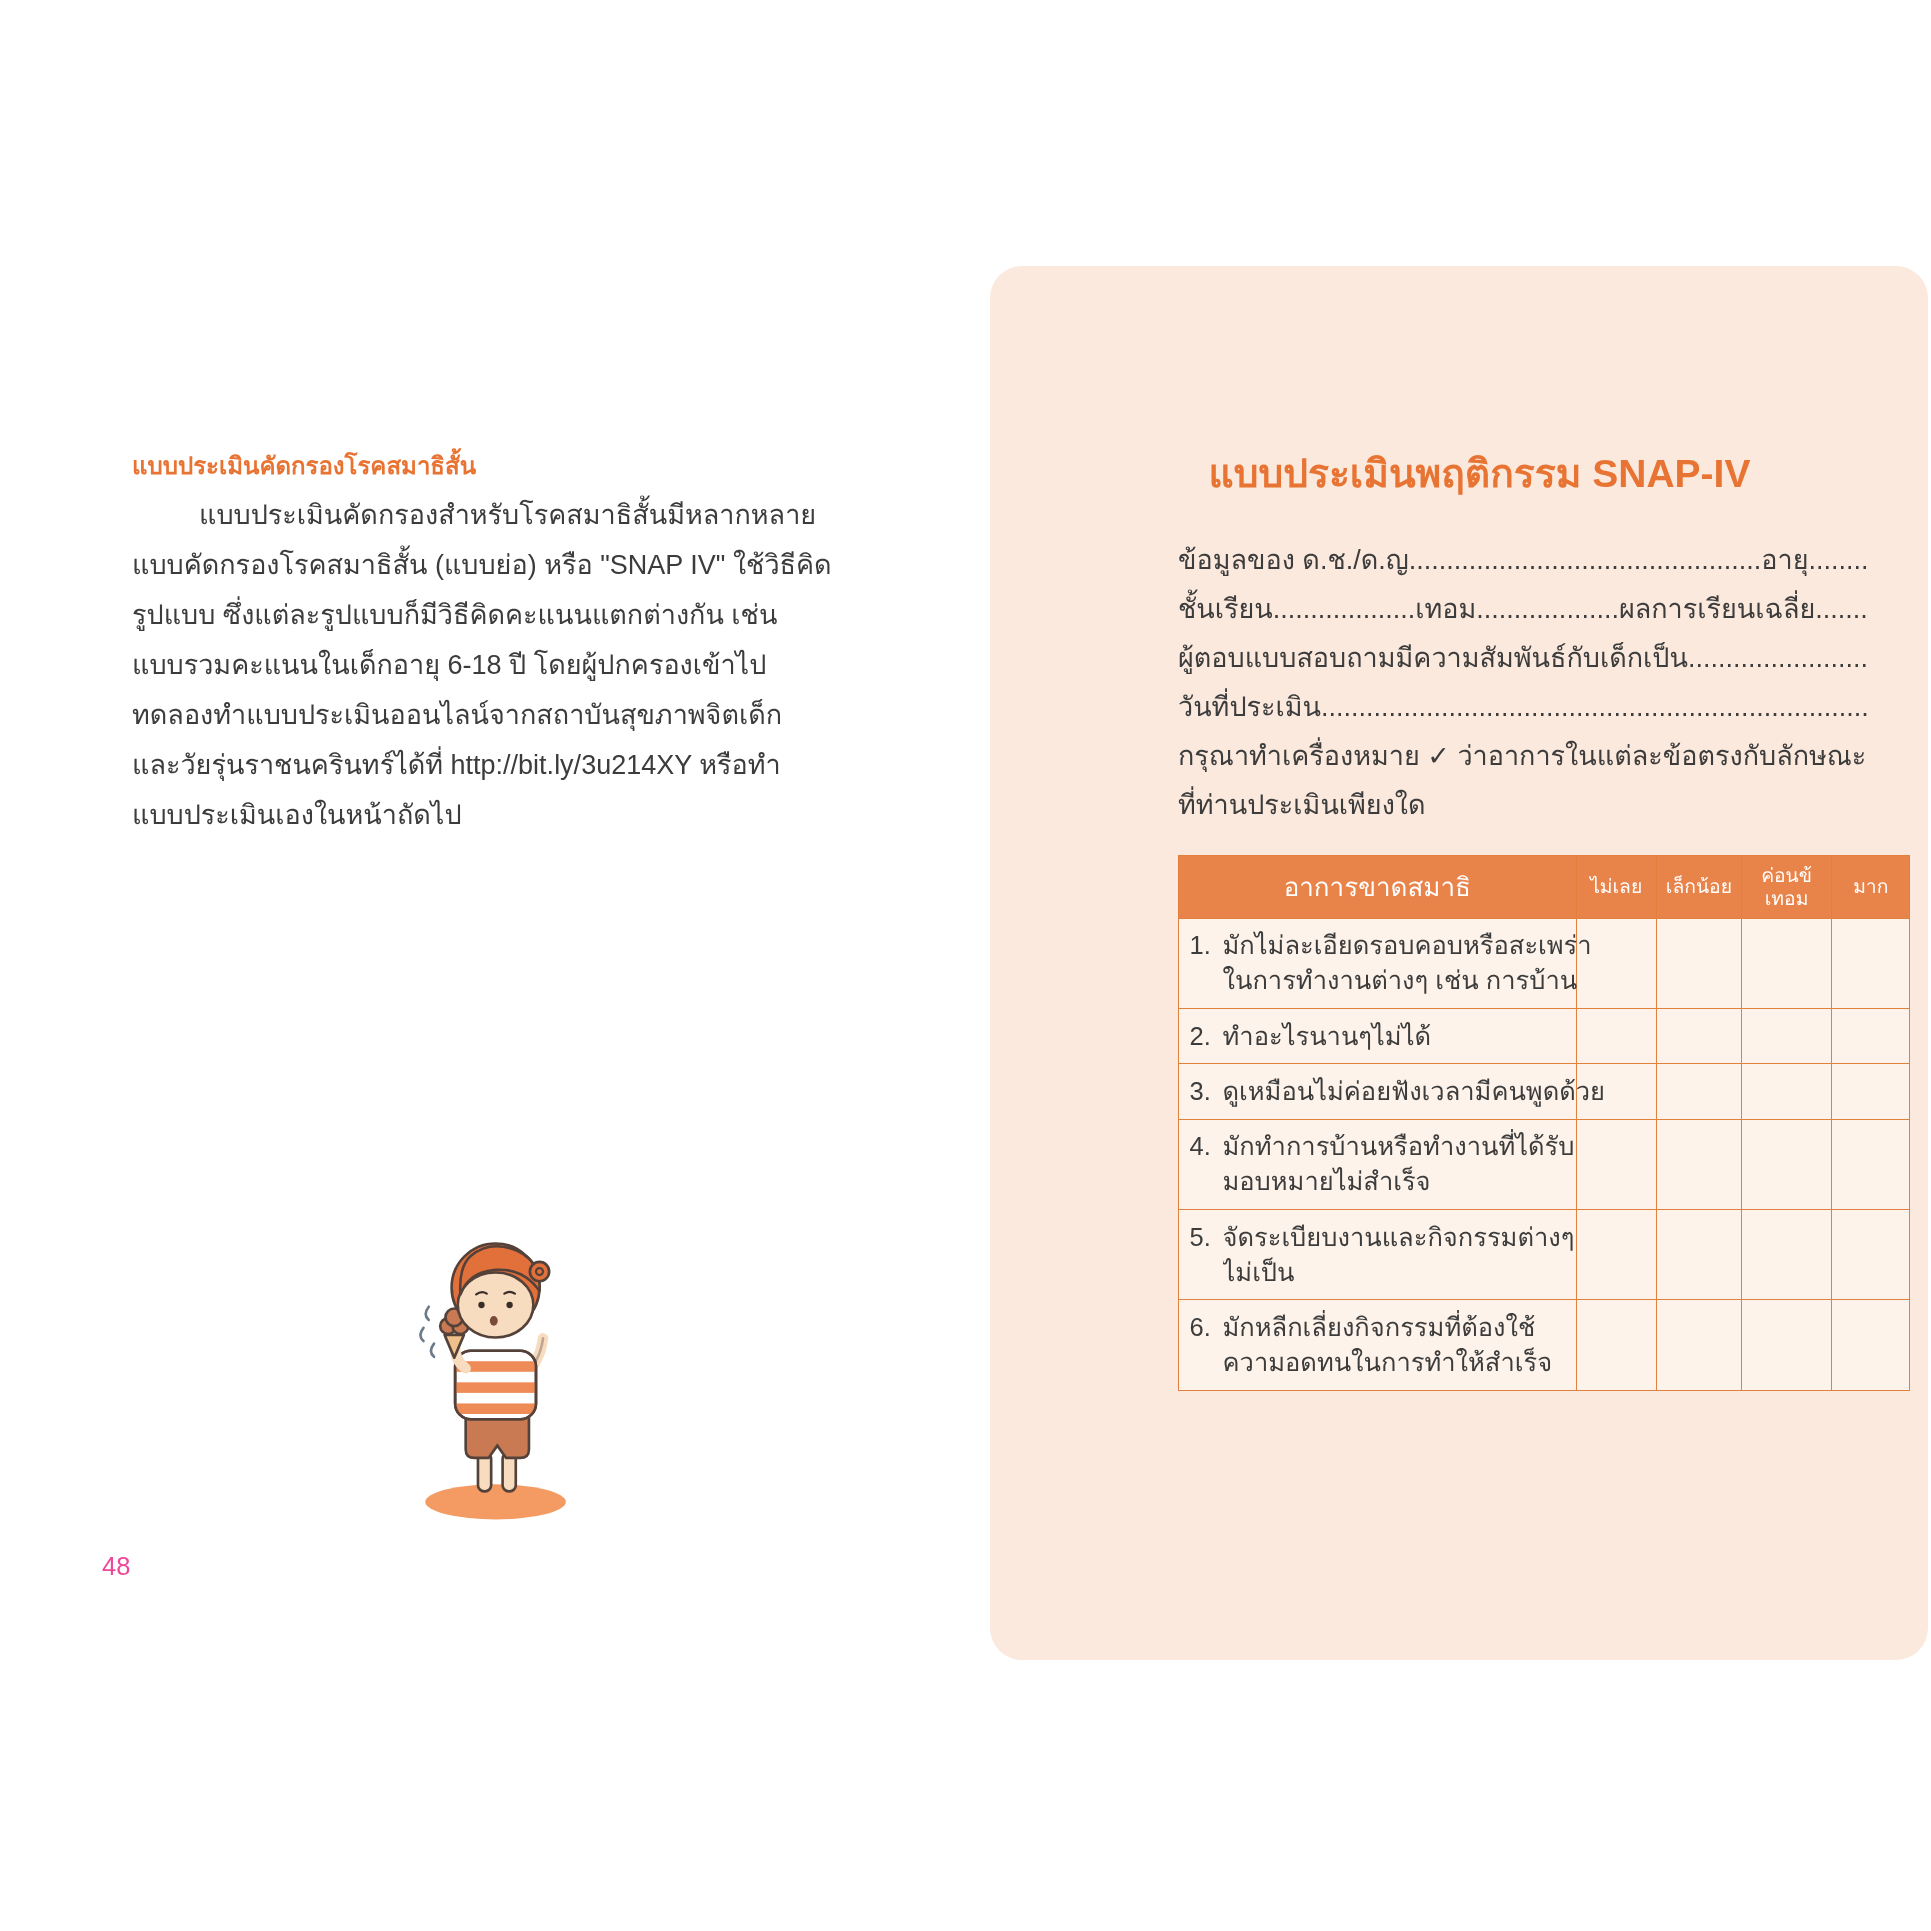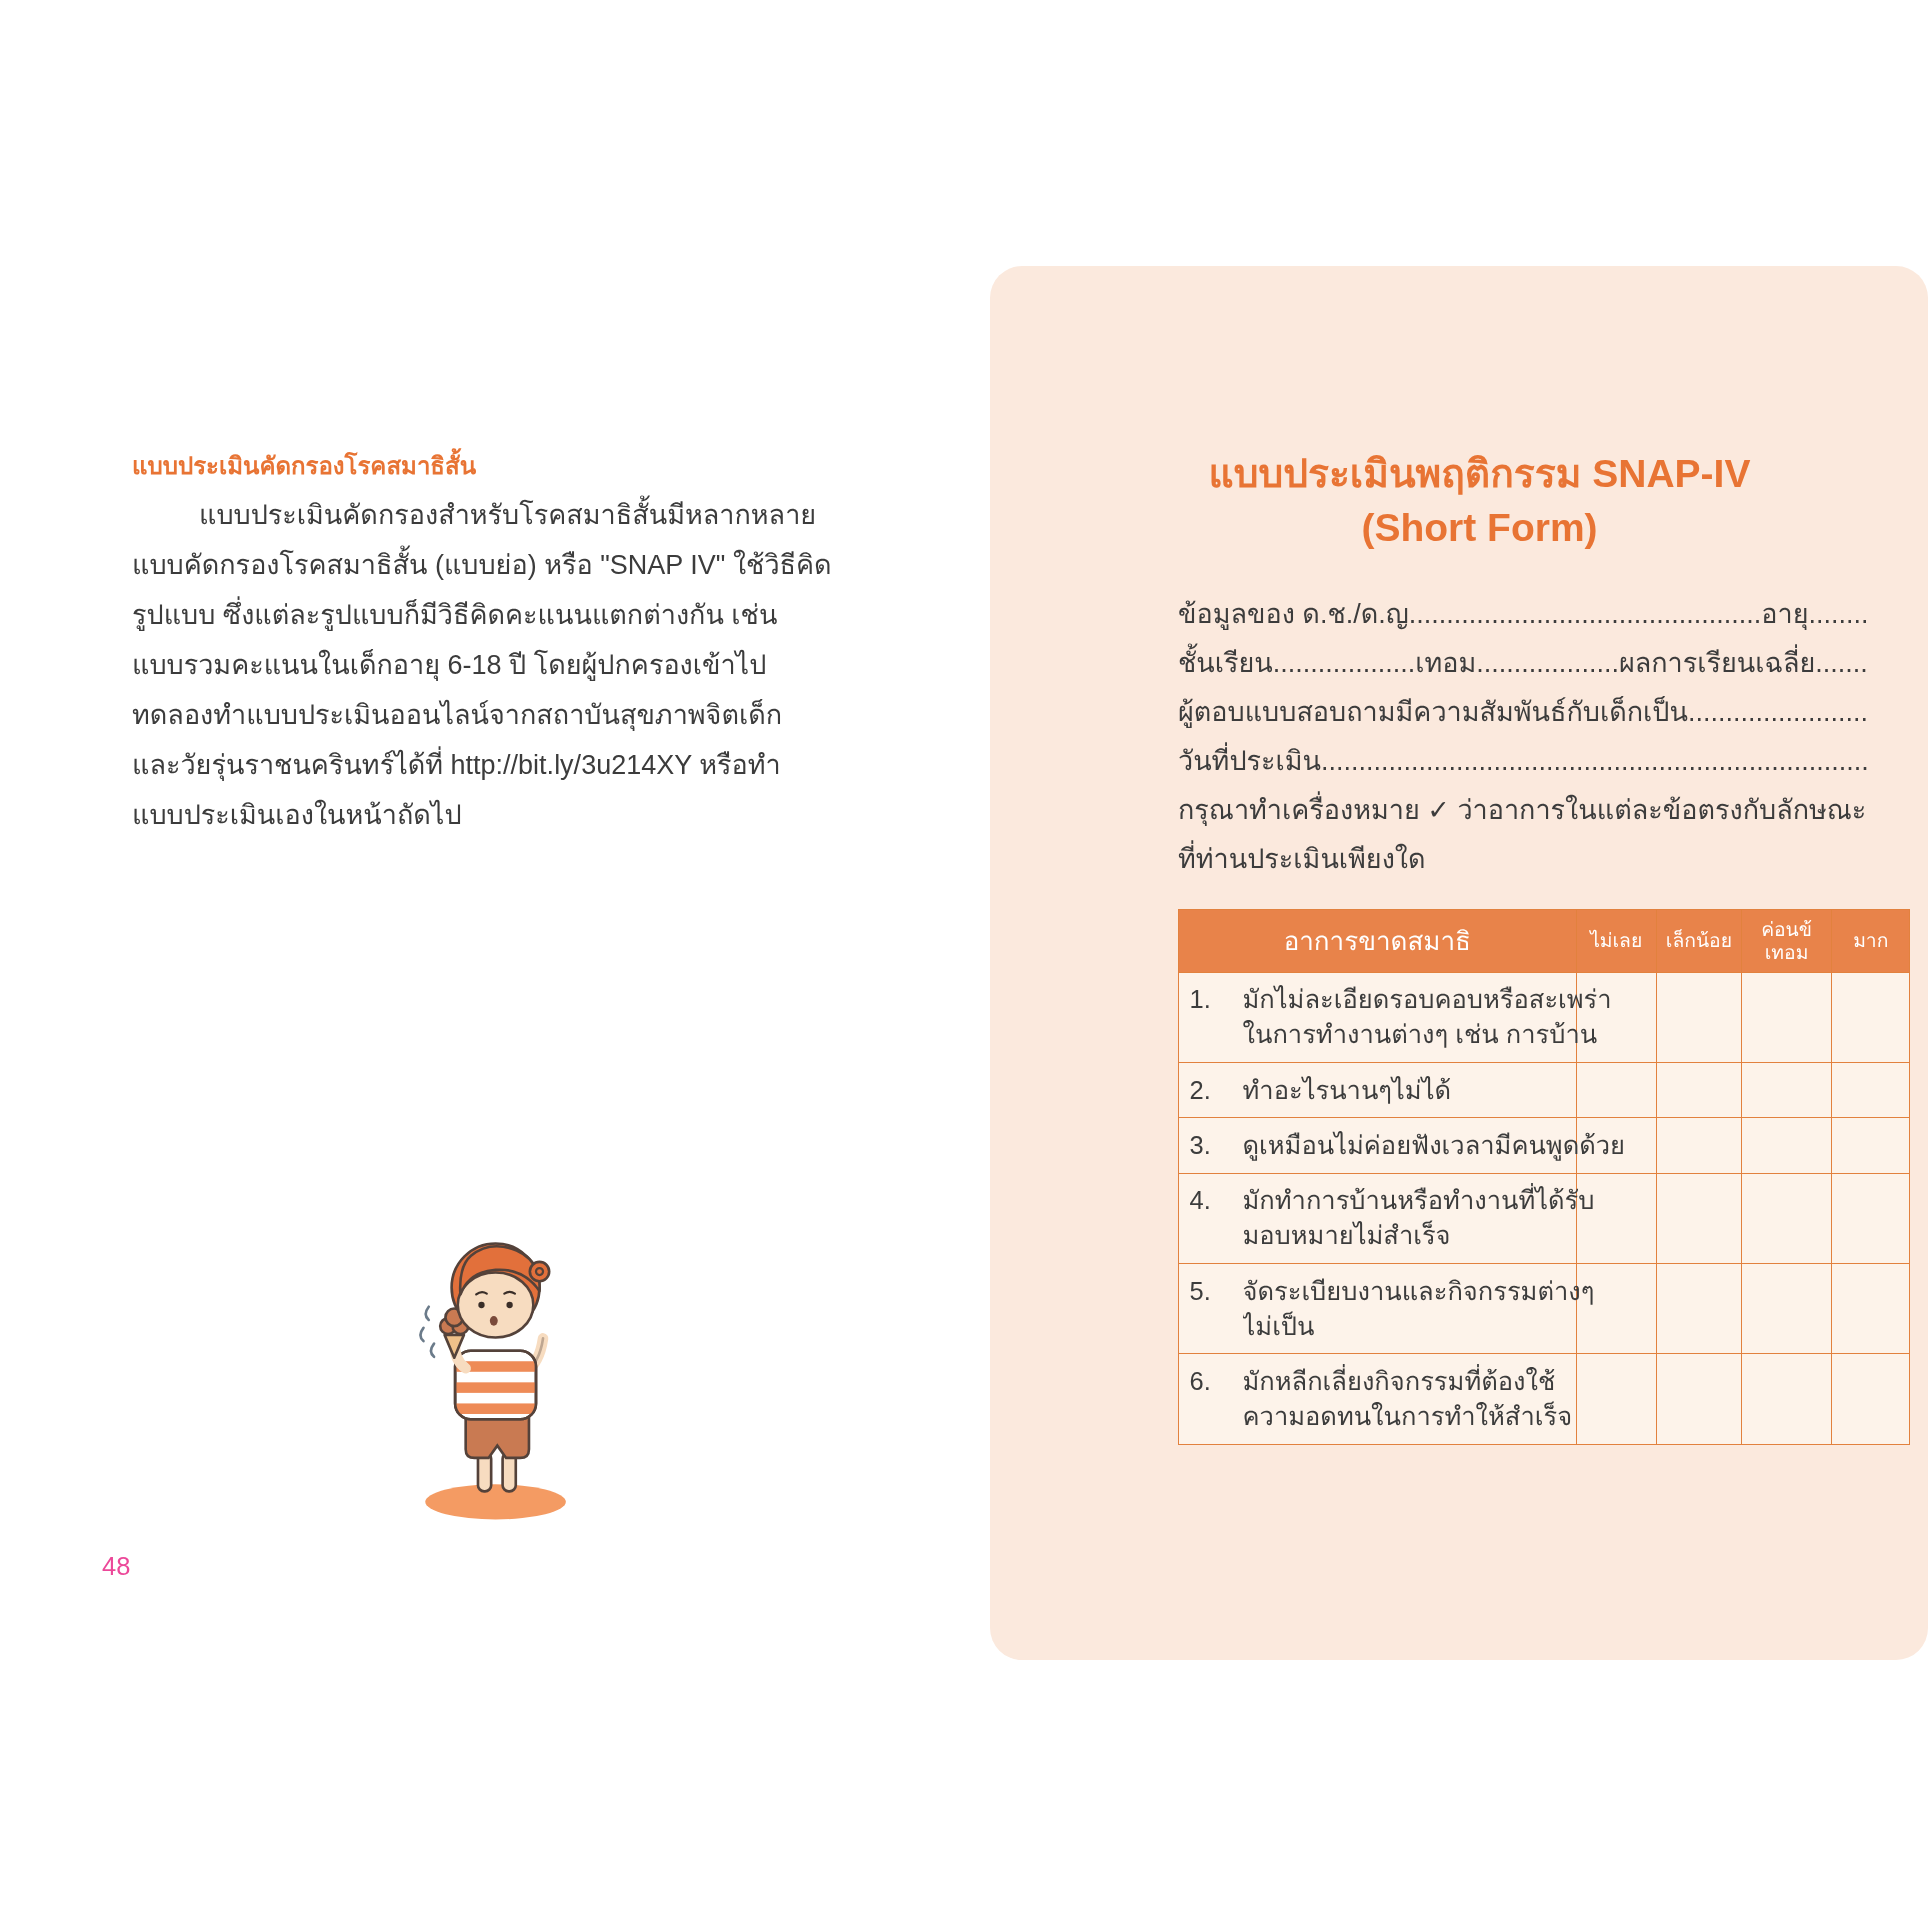--- a/index.html
+++ b/index.html
@@ -63,21 +63,21 @@
   .snap-table th.rating-h{font-size:19.3px;line-height:23px;padding:5.3px 2.6px;text-align:center;}
   .snap-table td{
     background:var(--table-cell-bg);border:1.8px solid var(--table-border);
   }
   .snap-table td.symptom{
     font-size:25.5px;color:var(--text);padding:9.7px 7px 9.7px 10.5px;
     line-height:35px;vertical-align:top;
   }
   .sym-wrap{display:flex;}
   .sym-num{flex:0 0 33px;}
-  .sym-lines{flex:1;margin-left:20px;}
+  .sym-lines{flex:1;}
   .sym-line{white-space:nowrap;overflow:hidden;}
 </style>
 </head>
 <body>
 
 <div class="canvas">
 
   <div class="left-heading">แบบประเมินคัดกรองโรคสมาธิสั้น</div>
 
   <div class="left-paragraph">
@@ -146,21 +146,20 @@
       <path d="M90 112 q6 -5 12 -1" fill="none" stroke="#3A2E28" stroke-width="2.5" stroke-linecap="round"></path>
       <path d="M122 111 q6 -4 12 0" fill="none" stroke="#3A2E28" stroke-width="2.5" stroke-linecap="round"></path>
       <ellipse cx="110" cy="142" rx="4.5" ry="5.5" fill="#7A4A3A"></ellipse>
     </svg>
   </div>
 
   <div class="page-num left">48</div>
 
   <div class="panel">
     <div class="panel-title">แบบประเมินพฤติกรรม SNAP-IV</div>
-    <div class="panel-subtitle">(Short Form)</div>
 
     <div class="form-block">
         <div class="form-line">ข้อมูลของ ด.ช./ด.ญ...............................................อายุ..........ปี</div>
         <div class="form-line">ชั้นเรียน...................เทอม...................ผลการเรียนเฉลี่ย.............</div>
         <div class="form-line">ผู้ตอบแบบสอบถามมีความสัมพันธ์กับเด็กเป็น...........................</div>
         <div class="form-line">วันที่ประเมิน...........................................................................</div>
         <div class="form-line">กรุณาทำเครื่องหมาย ✓ ว่าอาการในแต่ละข้อตรงกับลักษณะของเด็ก</div>
         <div class="form-line">ที่ท่านประเมินเพียงใด</div>
       </div>
 

